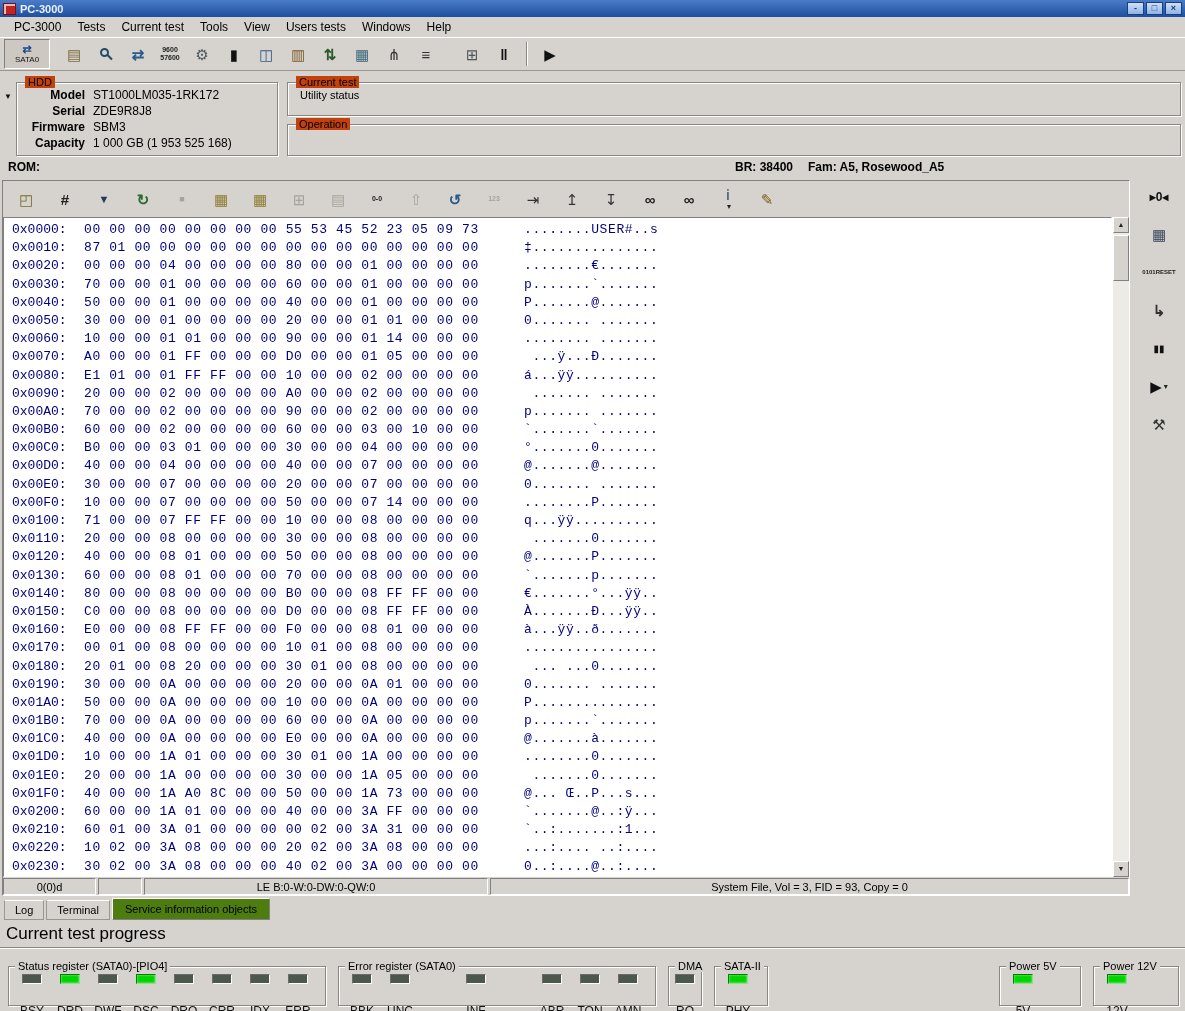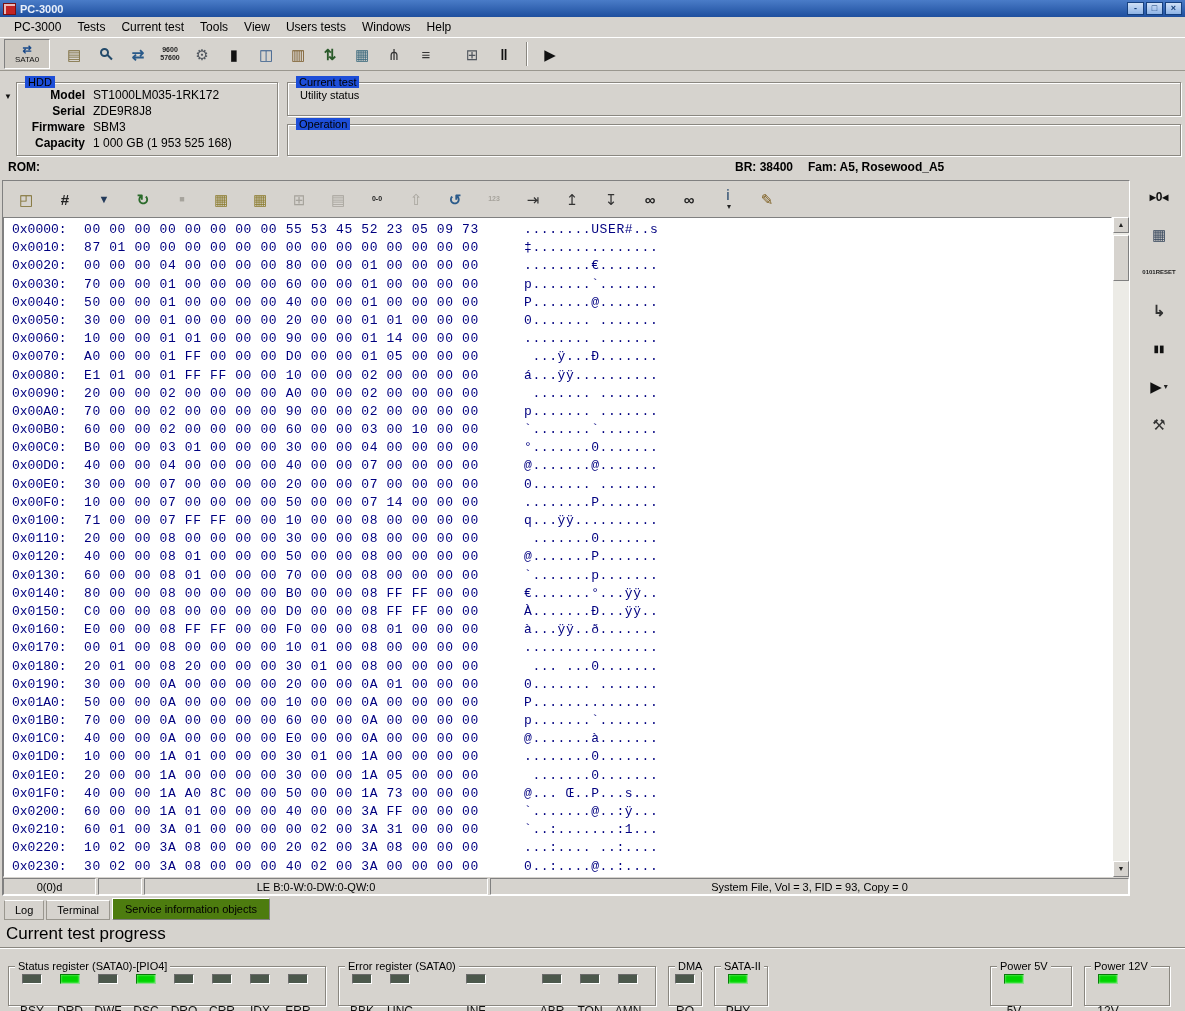--- a/index.html
+++ b/index.html
@@ -45,21 +45,21 @@
     margin-right:8px; }
   .sata-btn .glyph { font-size:11px; color:#1a4a8a; font-weight:bold; }
   .sata-label { font-size:8px; font-weight:normal; color:#111; }
   .mag { width:9px; height:9px; border:2px solid #234a6a; border-radius:50%;
     position:relative; margin:0 3px 3px 0; }
   .mag::after { content:""; position:absolute; width:7px; height:2px;
     background:#234a6a; transform:rotate(45deg); right:-6px; bottom:-3px; }
   
   .fs { position:absolute; border:1px solid #8a8780;
     box-shadow:inset 1px 1px 0 #ffffff, 1px 1px 0 #ffffff; }
-  .fs-legend { position:absolute; top:-7px; left:8px; background:#1d4ed8;
+  .fs-legend { position:absolute; top:-7px; left:8px; background:#c2410c;
     padding:0 3px; font-size:11px; }
   .hdd-fs { left:16px; top:82px; width:262px; height:74px; }
   .hdd-rows { padding:4px 6px 0 6px; }
   .hdd-row { display:flex; line-height:16px; }
   .hdd-label { width:62px; text-align:right; font-weight:bold; margin-right:8px; font-size:12px; }
   .hdd-value { font-size:12px; white-space:nowrap; }
   .port-dd { position:absolute; left:4px; top:92px; font-size:8px; color:#111; }
   .ct-fs { left:287px; top:82px; right:4px; height:34px; }
   .ct-text { position:absolute; left:12px; top:6px; font-size:11px; }
   .op-fs { left:287px; top:124px; right:4px; height:32px; }
@@ -108,21 +108,21 @@
   .tabs { position:absolute; top:898px; left:4px; display:flex; gap:2px; align-items:flex-end; }
   .tab { padding:3px 10px; font-size:11px; border:1px solid #9a978f;
     border-top:1px solid #fff; background:#d6d3ce; }
   .tab.active { border:1px solid; border-color:#fff #808080 #808080 #fff;
     padding:4px 12px; background:#4d7c0f; }
   .progress-label { position:absolute; top:924px; left:6px; font-size:17px; }
   .groove { position:absolute; top:947px; left:0; right:0; height:2px;
     border-top:1px solid #8a8780; border-bottom:1px solid #ffffff; }
   
   .bottom-panel { position:absolute; top:962px; left:0; right:0; height:46px;
-    display:flex; gap:12px; padding:4px 15px 0 8px; }
+    display:flex; gap:12px; padding:4px 6px 0 8px; }
   .reg-fs { position:relative; border:1px solid #8a8780;
     box-shadow:inset 1px 1px 0 #ffffff, 1px 1px 0 #ffffff; height:40px; flex:0 0 auto; }
   .reg-legend { position:absolute; top:-7px; left:6px; background:#d6d3ce;
     padding:0 3px; font-size:11px; white-space:nowrap; }
   .led-row { display:flex; padding:7px 4px 0 4px; }
   .led-cell { width:38px; display:flex; flex-direction:column; align-items:center; }
   .led { width:20px; height:10px; border:1px solid;
     border-color:#6a6a6a #fff #fff #6a6a6a; }
   .led.on { box-shadow:inset 0 0 2px #b8ffb8; border-color:#0a7a0a #8fdc8f #8fdc8f #0a7a0a; }
   .led-label { font-size:12px; margin-top:20px; color:#111; }

